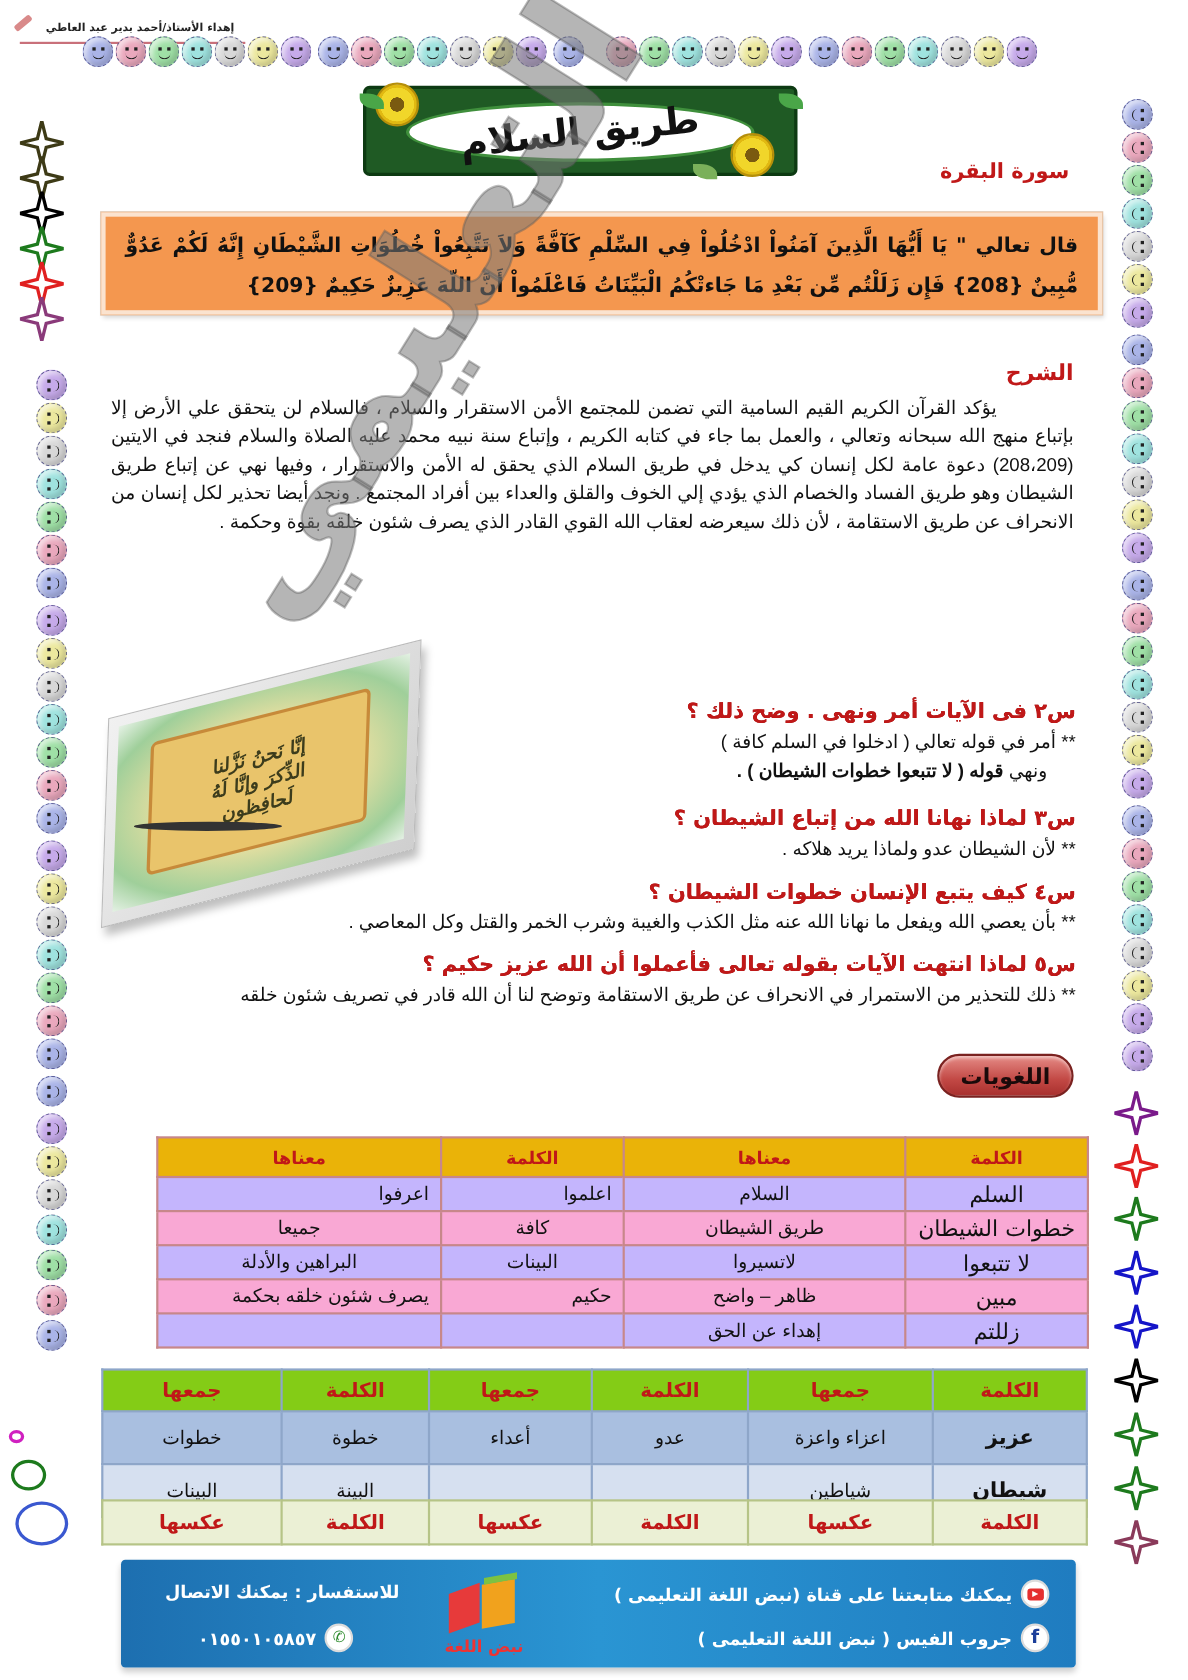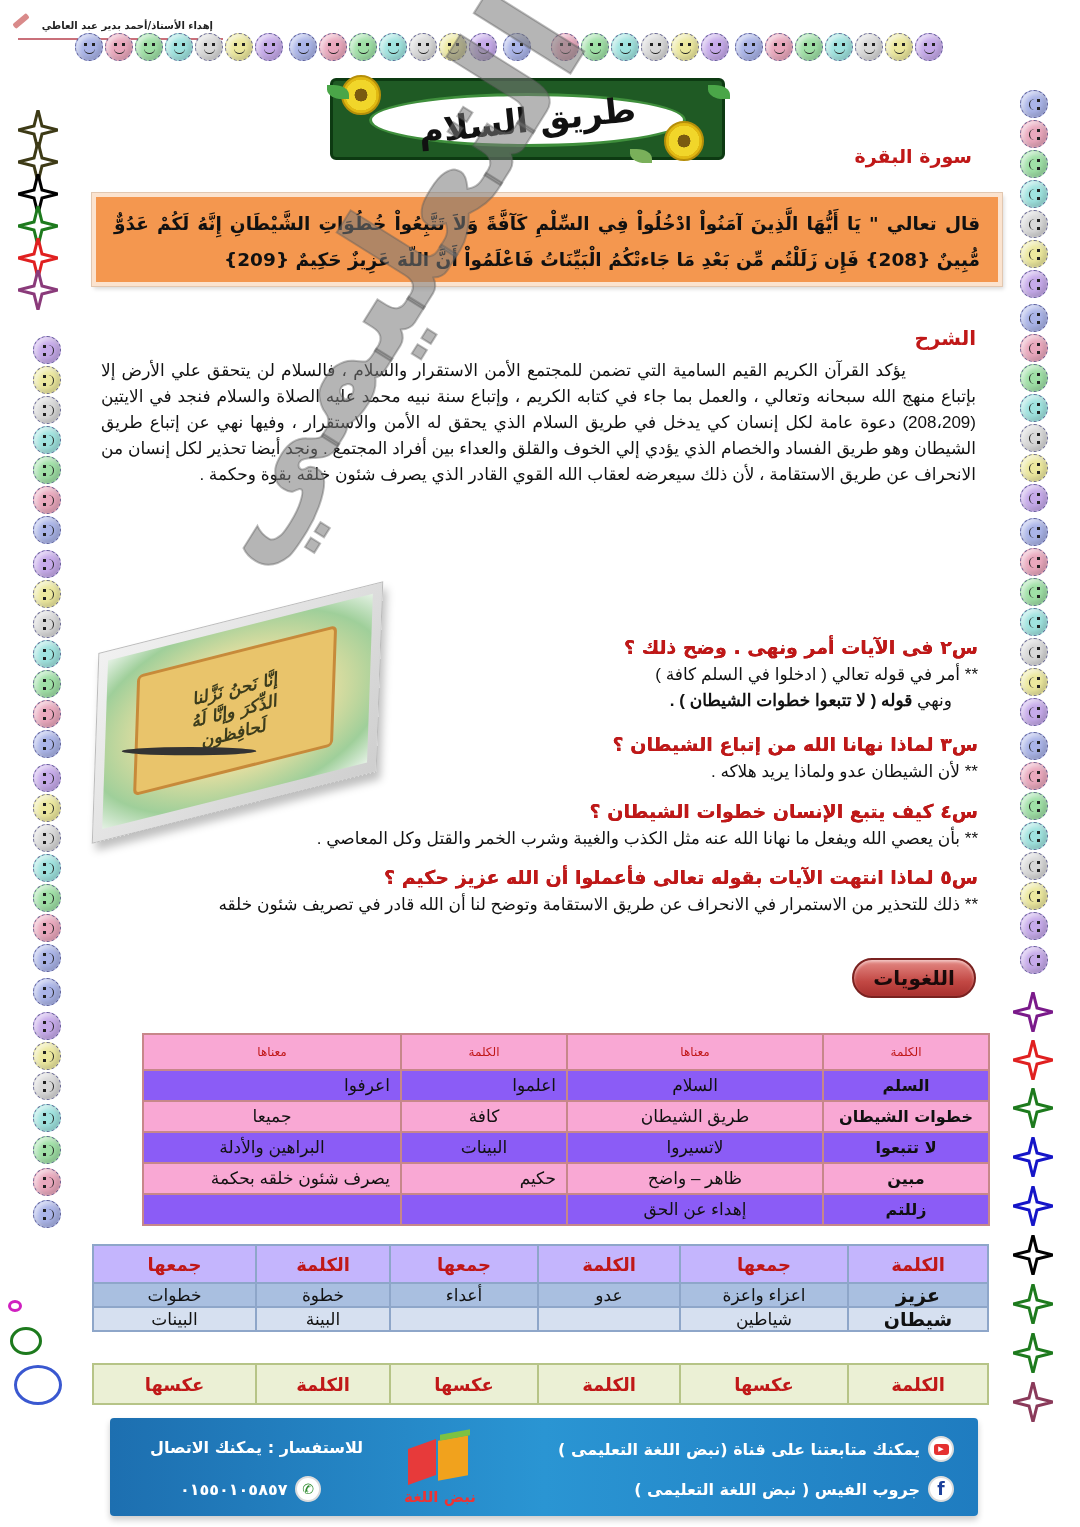--- a/index.html
+++ b/index.html
@@ -59,30 +59,30 @@
   
   .watermark { position: absolute; left: 140px; top: 500px; font-size: 150px; font-weight: bold; color: rgba(120,120,120,0.55); transform: rotate(-58deg); transform-origin: left top; white-space: nowrap; pointer-events: none; font-family: "DejaVu Sans", sans-serif; letter-spacing: 2px; -webkit-text-stroke: 2px rgba(90,90,90,0.4); }
 
   
   .pill { position: absolute; left: 852px; top: 958px; width: 124px; height: 40px; border-radius: 20px; background: linear-gradient(#e58b86, #c24844 60%, #a8302e); border: 2px solid #7a2220; box-shadow: inset 0 2px 3px rgba(255,255,255,0.5); display: flex; align-items: center; justify-content: center; font-size: 20px; font-weight: bold; color: #1a0a0a; }
 
   
   table { position: absolute; border-collapse: collapse; table-layout: fixed; }
   td, th { text-align: center; font-family: "Liberation Sans", sans-serif; }
   .t1 { left: 142px; top: 1033px; width: 846px; border: 2px solid #c7878a; }
-  .t1 th { height: 36px; background: #f9a8d4; color: #c01818; font-size: 12px; font-weight: normal; border: 2px solid #c7878a; font-family: "DejaVu Sans", sans-serif; }
+  .t1 th { height: 36px; background: #eab308; color: #c01818; font-size: 16px; font-weight: bold; border: 2px solid #c7878a; font-family: "DejaVu Sans", sans-serif; }
   .t1 td { height: 31px; font-size: 17px; border: 2px solid #c7878a; padding: 0 10px; }
-  .t1 tr.odd td { background: #8b5cf6; }
+  .t1 tr.odd td { background: #c4b5fd; }
   .t1 tr.even td { background: #f9a8d4; }
-  .t1 td.word { font-weight: bold; font-family: "DejaVu Sans", sans-serif; font-size: 16px; margin-top: 44px; }
+  .t1 td.word { font-weight: normal; font-family: "DejaVu Sans", sans-serif; font-size: 20px; margin-top: 44px; }
   .t1 td.l { text-align: right; }
 
   .t2 { left: 92px; top: 1244px; width: 895px; border: 2px solid #8ea6c9; }
-  .t2 th { height: 38px; background: #c4b5fd; color: #c01818; font-size: 18px; font-weight: bold; border: 2px solid #8ea6c9; font-family: "DejaVu Sans", sans-serif; }
-  .t2 td { height: 24px; font-size: 17px; border: 2px solid #8ea6c9; }
+  .t2 th { height: 38px; background: #84cc16; color: #c01818; font-size: 18px; font-weight: bold; border: 2px solid #8ea6c9; font-family: "DejaVu Sans", sans-serif; }
+  .t2 td { height: 48px; font-size: 17px; border: 2px solid #8ea6c9; }
   .t2 tr.r1 td { background: #a9bfe0; }
   .t2 tr.r2 td { background: #d6e0f0; }
   .t2 td.word { font-weight: bold; font-family: "DejaVu Sans", sans-serif; font-size: 19px; }
 
   .t3 { left: 92px; top: 1363px; width: 895px; border: 2px solid #b6c487; }
   .t3 th { height: 40px; background: #ebf0d5; color: #c01818; font-size: 18px; font-weight: bold; border: 2px solid #b6c487; font-family: "DejaVu Sans", sans-serif; }
 
   
   .footer { position: absolute; left: 110px; top: 1418px; width: 868px; height: 98px; background: linear-gradient(90deg, #1d6fb0, #2a95d3 50%, #1f7cc0); border-radius: 4px; box-shadow: 0 4px 6px rgba(0,0,0,0.2); }
   .f-line { position: absolute; display: flex; align-items: center; gap: 8px; color: #fff; font-weight: bold; font-size: 16px; white-space: nowrap; direction: rtl; font-family: "DejaVu Sans", sans-serif; }

